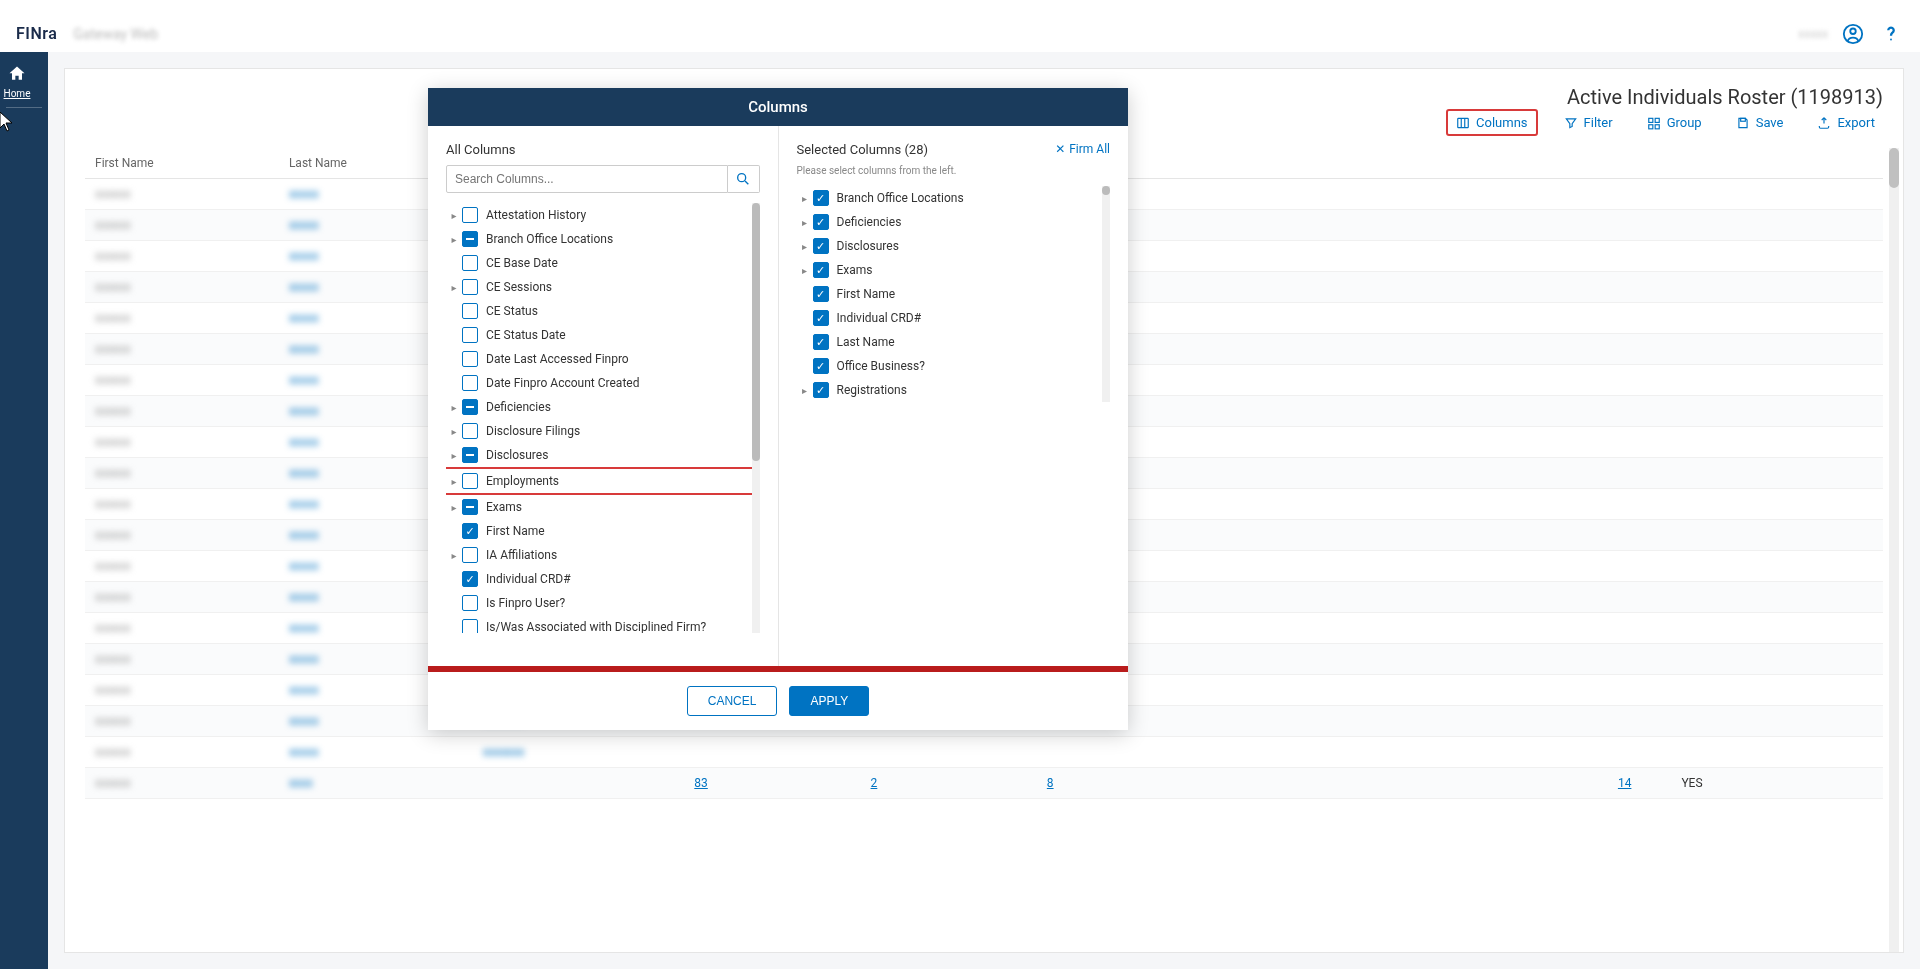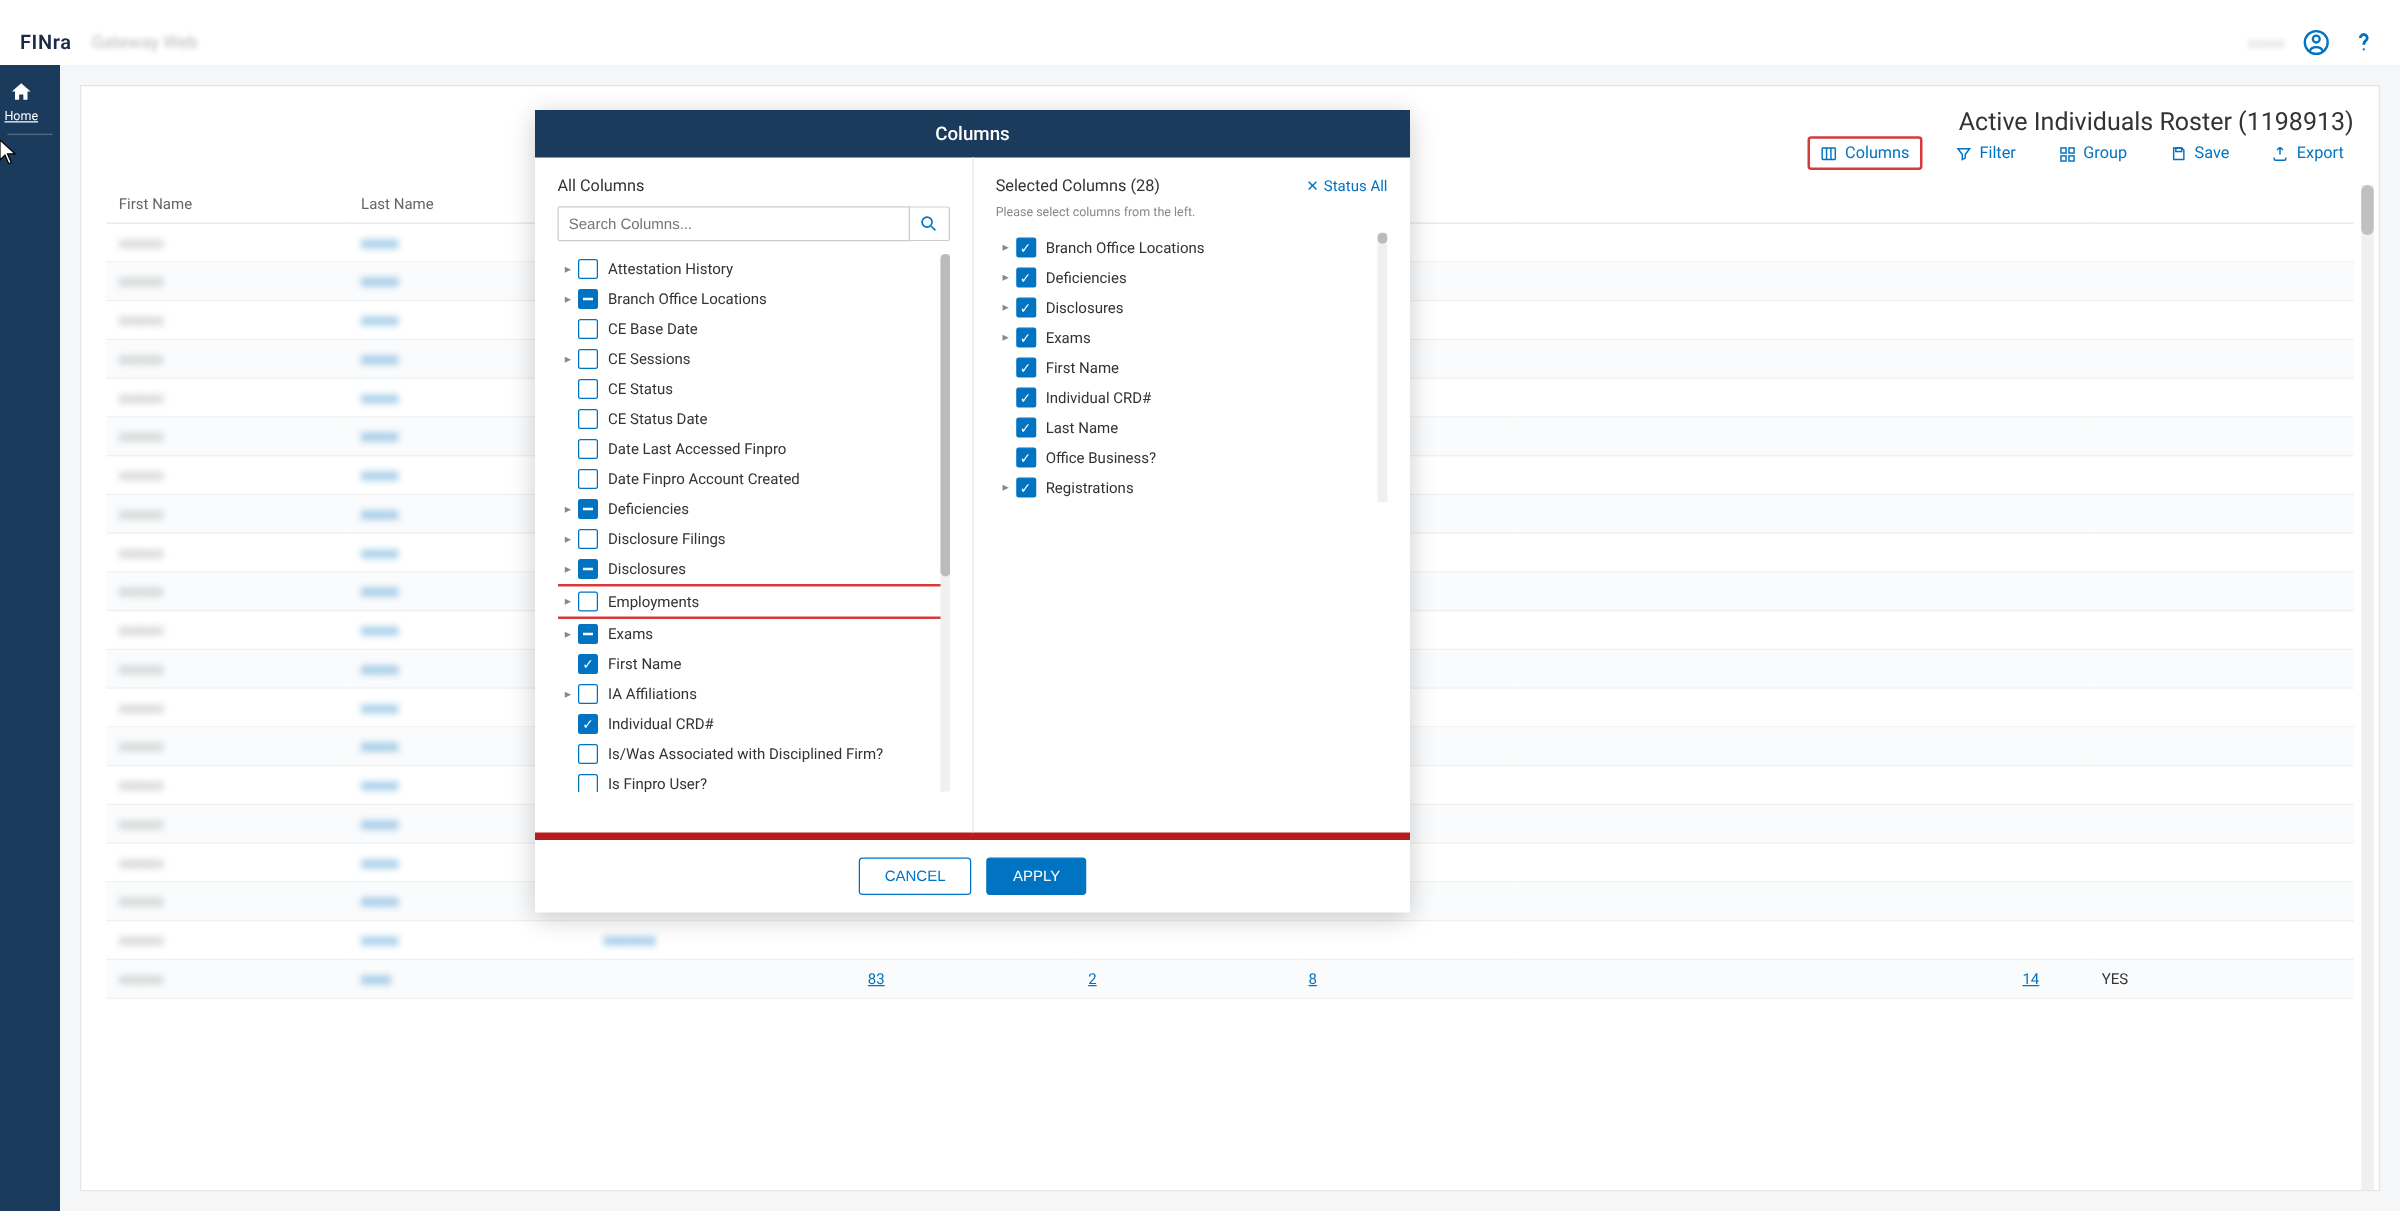--- a/index.html
+++ b/index.html
@@ -474,39 +474,39 @@
             <span class="tree-label">IA Affiliations</span>
           </div>
           <div class="tree-item">
             <span class="tree-spacer"></span>
             <span class="cb checked"></span>
             <span class="tree-label">Individual CRD#</span>
           </div>
           <div class="tree-item">
             <span class="tree-spacer"></span>
             <span class="cb"></span>
+            <span class="tree-label">Is Finpro User?</span>
+          </div>
+          <div class="tree-item">
+            <span class="tree-spacer"></span>
+            <span class="cb"></span>
             <span class="tree-label">Is/Was Associated with Disciplined Firm?</span>
-          </div>
-          <div class="tree-item">
-            <span class="tree-spacer"></span>
-            <span class="cb"></span>
-            <span class="tree-label">Is Finpro User?</span>
           </div>
           <div class="tree-scrollbar">
             <div class="tree-scroll-thumb" style="height:60%"></div>
           </div>
       </div>
     </div>
 
     <div class="modal-col">
       <div class="col-title">Selected Columns (28)</div>
       <div class="col-subtitle">Please select columns from the left.</div>
       <div class="clear-all">
         <span>✕</span>
-        <span>Status All</span>
+        <span>Firm All</span>
       </div>
       <div class="tree-list" id="sel-cols-tree">
         <div class="tree-item">
             <span class="tree-expand">▸</span>
             <span class="cb checked"></span>
             <span class="tree-label">Branch Office Locations</span>
           </div>
           <div class="tree-item">
             <span class="tree-expand">▸</span>
             <span class="cb checked"></span>

